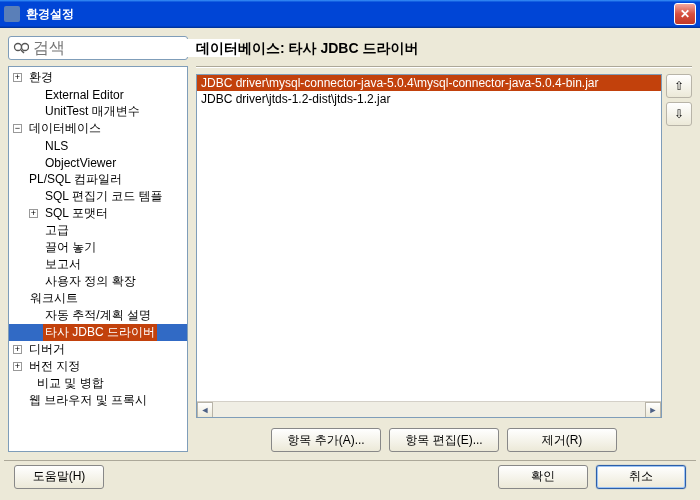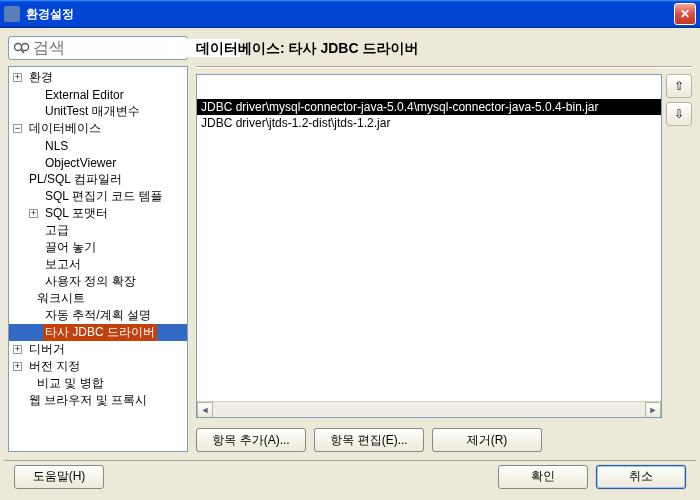--- a/index.html
+++ b/index.html
@@ -155,23 +155,22 @@
       background: white;
       overflow: auto;
       position: relative;
     }
     .list-item {
       padding: 1px 4px;
       white-space: nowrap;
       font-size: 12px;
     }
     .list-item.selected {
-      background: #000000;
-      color: white;
-      margin-top: 24px;
+      background: #c2410c;
+      color: white;
     }
     .list-scrollbar-h {
       position: absolute;
       bottom: 0; left: 0; right: 0;
       height: 16px;
       background: #ece9d8;
       border-top: 1px solid #d4d0c8;
       display: flex;
     }
     .sb-btn {
@@ -197,20 +196,21 @@
       display: flex;
       align-items: center;
       justify-content: center;
       font-size: 11px;
       cursor: pointer;
     }
     
     .action-buttons {
       display: flex;
       gap: 8px;
+      justify-content: center;
       padding-top: 6px;
     }
     .btn {
       min-width: 110px;
       height: 24px;
       border: 1px solid #888;
       background: linear-gradient(to bottom, #fff, #ece9d8);
       border-radius: 3px;
       cursor: pointer;
       padding: 0 10px;
@@ -314,21 +314,21 @@
             <span class="tree-label">끌어 놓기</span>
           </div>
           <div class="tree-item" style="padding-left: 20px;">
             <span class="tree-noexpand"></span>
             <span class="tree-label">보고서</span>
           </div>
           <div class="tree-item" style="padding-left: 20px;">
             <span class="tree-noexpand"></span>
             <span class="tree-label">사용자 정의 확장</span>
           </div>
-          <div class="tree-item" style="padding-left: 12px;">
+          <div class="tree-item" style="padding-left: 5px;">
             <span class="tree-noexpand"></span>
             <span class="tree-label">워크시트</span>
           </div>
           <div class="tree-item" style="padding-left: 20px;">
             <span class="tree-noexpand"></span>
             <span class="tree-label">자동 추적/계획 설명</span>
           </div>
           <div class="tree-item selected" style="padding-left: 20px;">
             <span class="tree-noexpand"></span>
             <span class="tree-label">타사 JDBC 드라이버</span>

